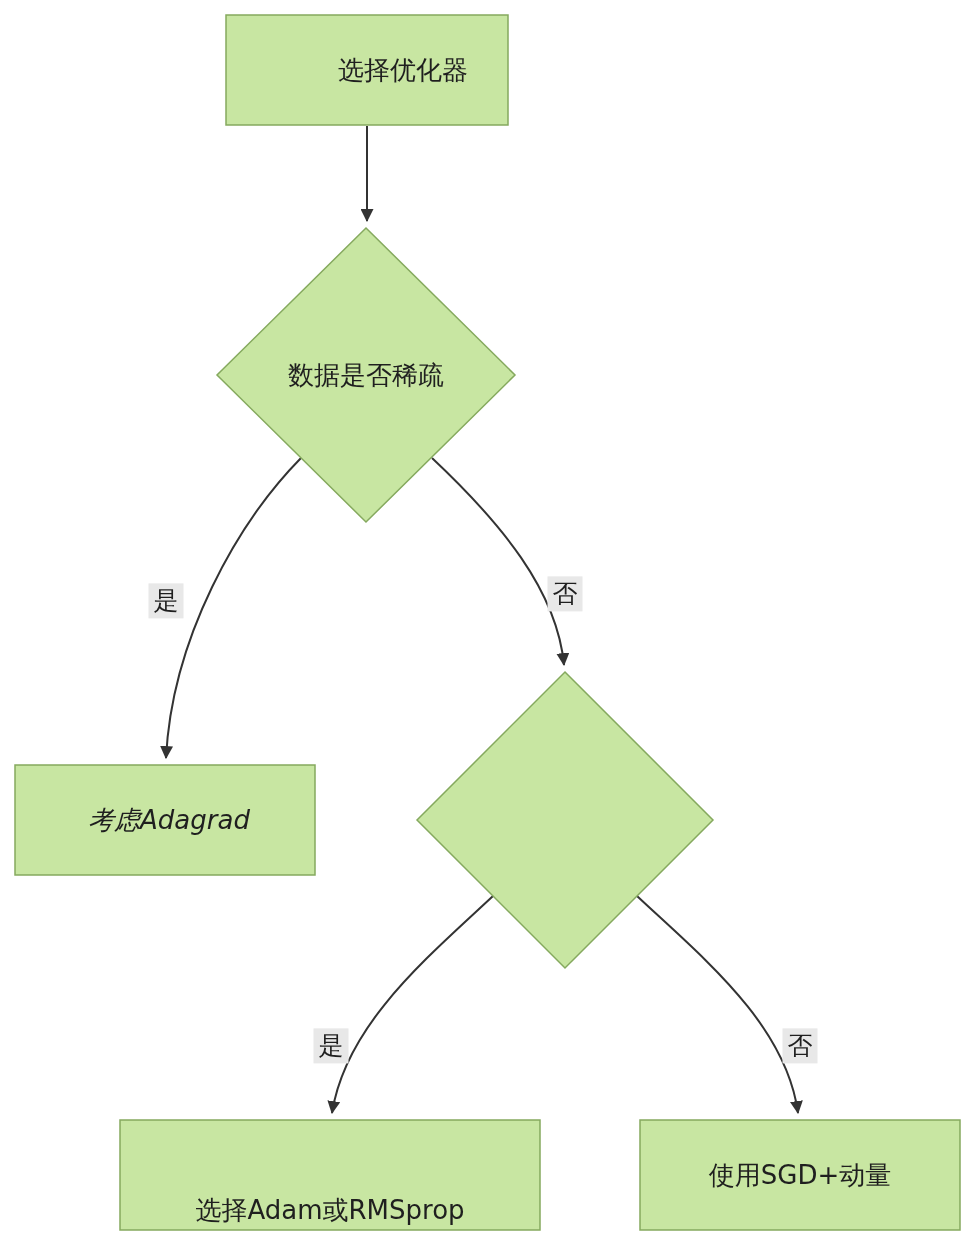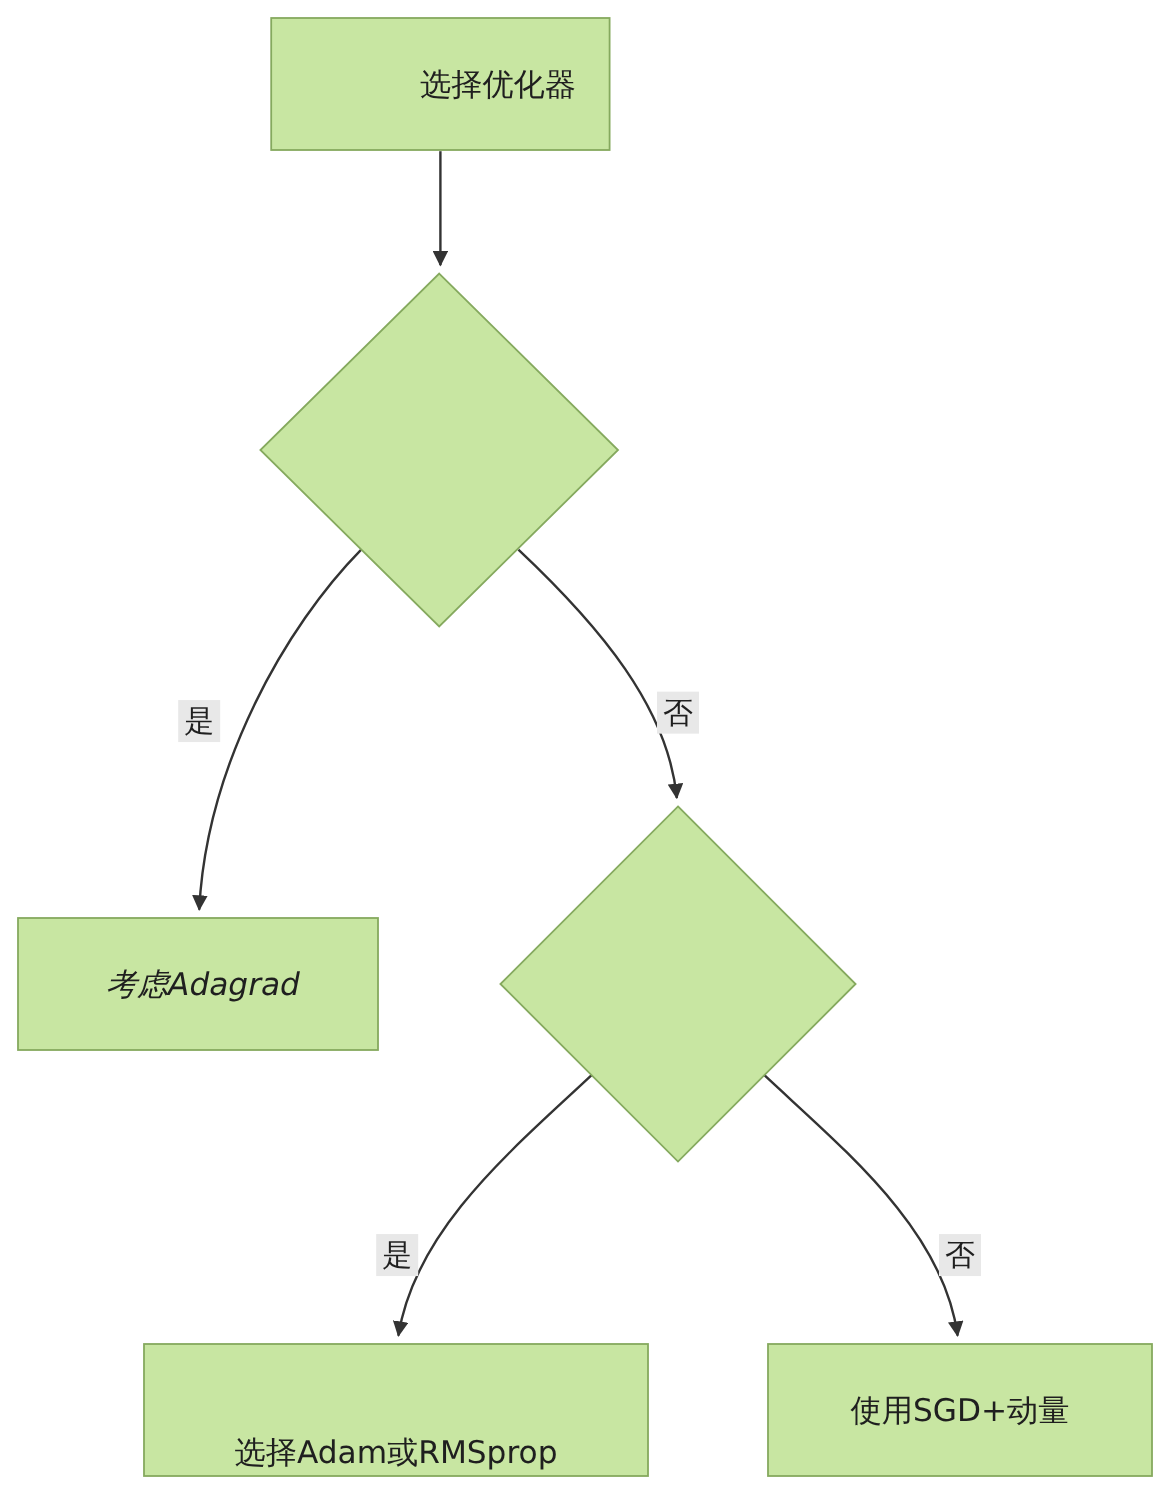--- a/index.html
+++ b/index.html
@@ -78,21 +78,22 @@
     <g>
       <rect class="node-shape" x="226" y="15" width="282" height="110" fill="#c8e6a2"></rect>
       <polygon class="node-shape" points="366,228 515,375 366,522 217,375" fill="#c8e6a2"></polygon>
       <rect class="node-shape" x="15" y="765" width="300" height="110" fill="#c8e6a2"></rect>
       <polygon class="node-shape" points="565,672 713,820 565,968 417,820" fill="#c8e6a2"></polygon>
       <rect class="node-shape" x="120" y="1120" width="420" height="110" fill="#c8e6a2"></rect>
       <rect class="node-shape" x="640" y="1120" width="320" height="110" fill="#c8e6a2"></rect>
     </g>
   </svg>
 
-  <div class="node-label" style="left:226px; top:15px; width:282px; height:110px;padding-left:48px;">选择优化器</div>
+  <div class="node-label" style="left:214px; top:15px; width:282px; height:110px;padding-left:48px;">选择优化器</div>
+  <div class="node-label" style="left:217px; top:228px; width:298px; height:294px;">数据是否稀疏</div>
   <div class="node-label" style="left:19px; top:765px; width:300px; height:110px;font-style:italic;">考虑Adagrad</div>
   <div class="node-label" style="left:120px; top:1120px; width:420px; height:110px;margin-top:35px;">选择Adam或RMSprop</div>
   <div class="node-label" style="left:640px; top:1120px; width:320px; height:110px;">使用SGD+动量</div>
 
   <div class="edge-label" style="left:166px; top:601px;">是</div>
   <div class="edge-label" style="left:565px; top:594px;">否</div>
   <div class="edge-label" style="left:331px; top:1046px;">是</div>
   <div class="edge-label" style="left:800px; top:1046px;">否</div>
 
 </div>

